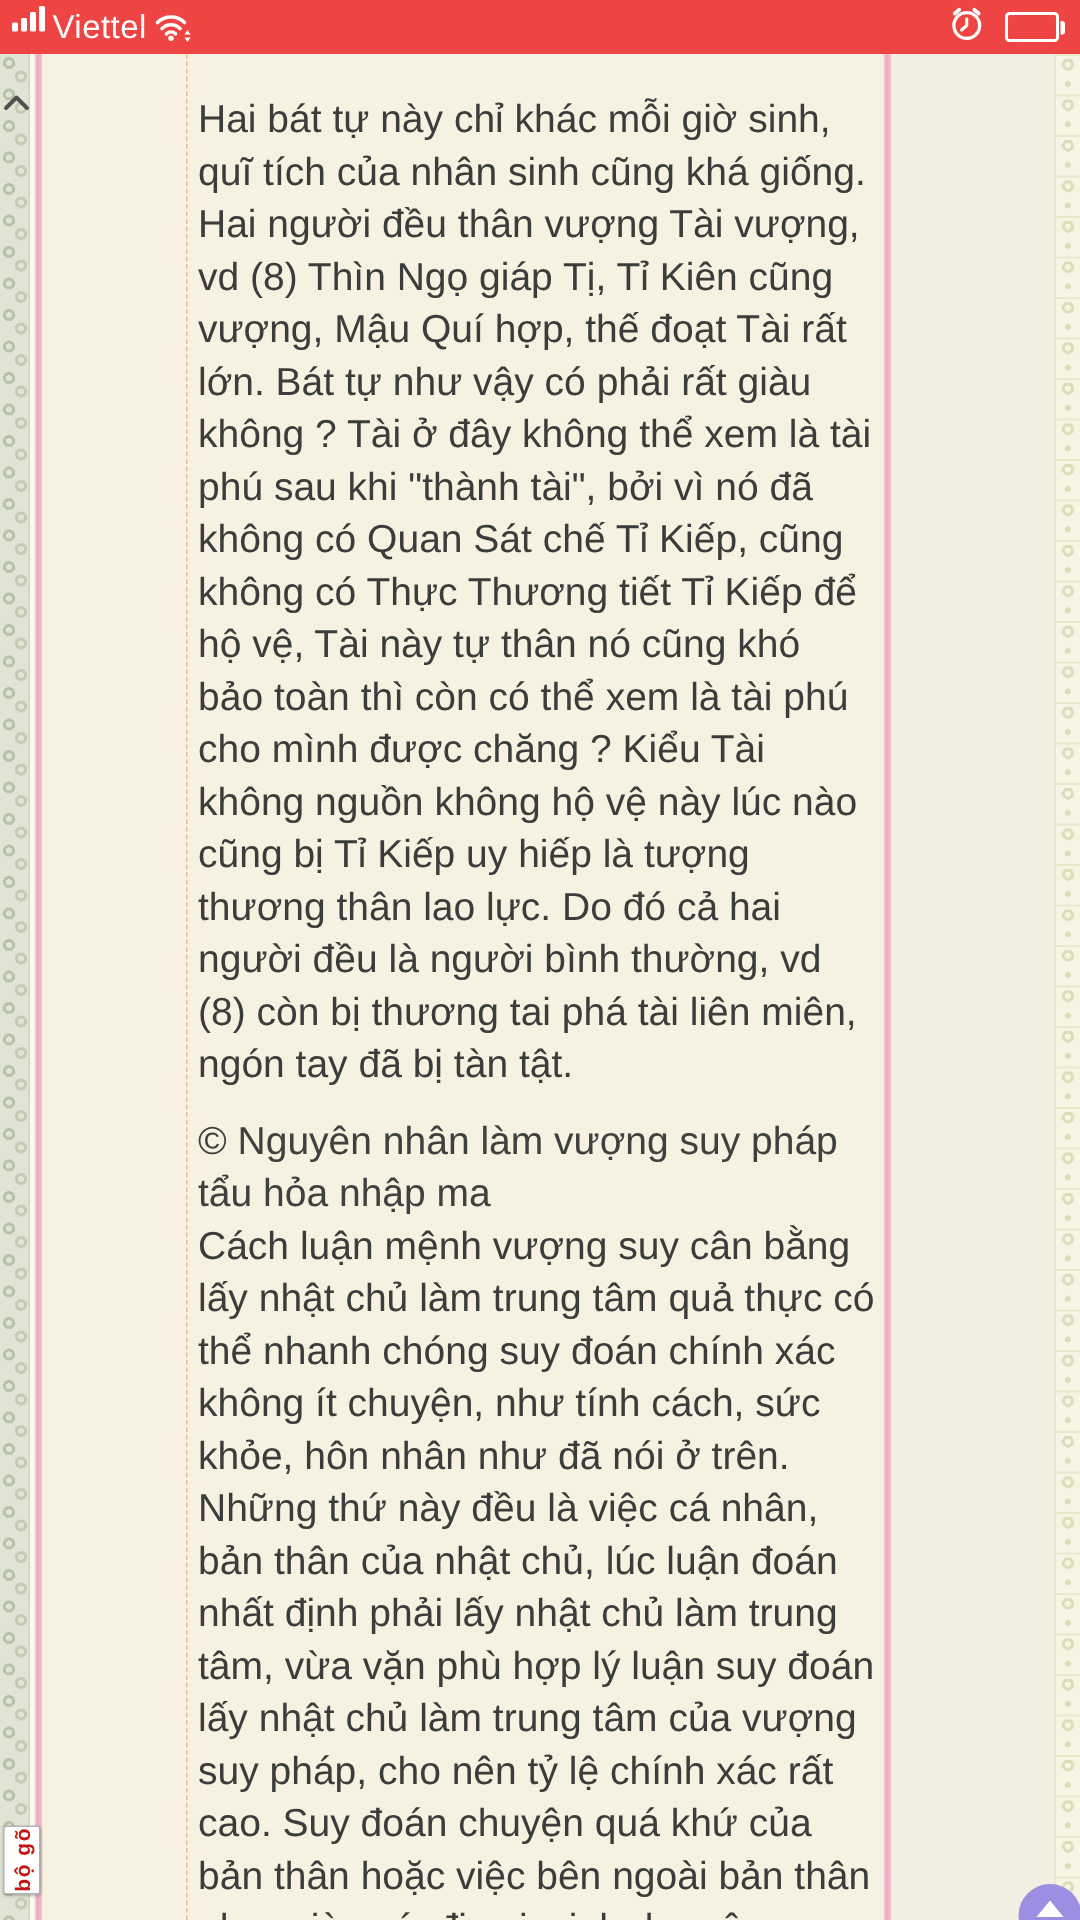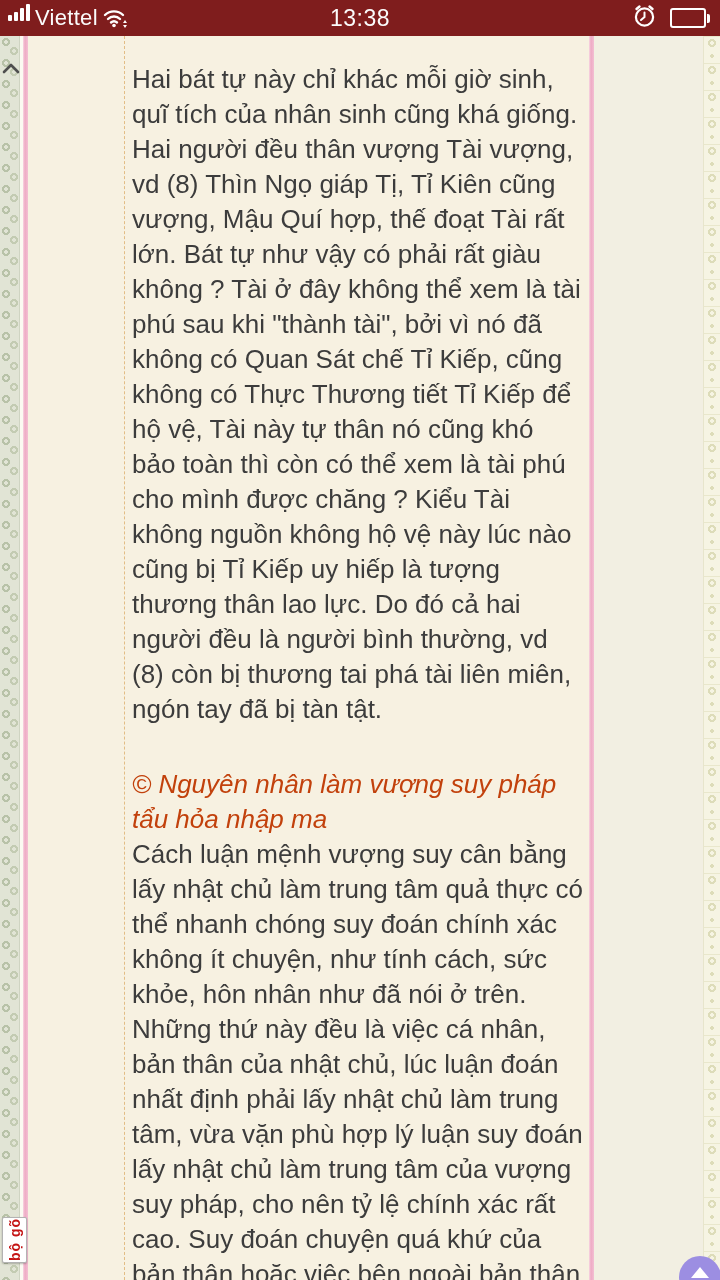--- a/index.html
+++ b/index.html
@@ -1,21 +1,21 @@
 <!DOCTYPE html>
 <html><head>
 <meta charset="utf-8">
 <style>
   * { margin:0; padding:0; box-sizing:border-box; }
   html,body { width:720px; height:1280px; }
   body { font-family:"Liberation Sans", sans-serif; }
   .screen { position:relative; width:720px; height:1280px; overflow:hidden; background:#f4f1e3; }
 
   
-  .status-bar { position:absolute; left:0; top:0; width:720px; height:36px; background:#7f1d1d;
+  .status-bar { position:absolute; left:0; top:0; width:720px; height:36px; background:#ef4444;
     color:#fbfbfb; display:flex; align-items:center; z-index:10; }
   .sb-left { position:absolute; left:8px; top:0; height:36px; display:flex; align-items:center; gap:5px; }
   .signal-bars { display:flex; align-items:flex-end; gap:2px; height:20px; padding-bottom:7px; }
   .signal-bars i { display:block; width:4px; background:#fff; border-radius:1px; }
   .signal-bars i:nth-child(1){height:6px;} .signal-bars i:nth-child(2){height:9px;}
   .signal-bars i:nth-child(3){height:13px;} .signal-bars i:nth-child(4){height:17px;}
   .carrier { font-size:22px; line-height:36px; letter-spacing:0.3px; }
   .wifi-wrap { display:flex; align-items:center; }
   .sb-time { position:absolute; left:0; width:720px; text-align:center; font-size:23px; letter-spacing:0.5px; }
   .sb-right { position:absolute; right:10px; top:0; height:36px; display:flex; align-items:center; gap:13px; }
@@ -49,21 +49,21 @@
   .margin-right { position:absolute; left:594px; top:36px; width:109px; height:1244px; background:#f2efe2; }
 
   
   .collapse-handle { position:absolute; left:1px; top:60px; width:19px; height:20px;
     display:flex; align-items:center; justify-content:center; cursor:pointer; }
 
   
   .text-column { position:absolute; left:124px; top:36px; width:466px; height:1244px;
     border-left:1px dashed #e2bd85; padding:26px 6px 0 7px; }
   .text-column p { font-size:26px; line-height:35px; color:#3c3c3c; }
-  .text-column .heading { color:#c2410c; font-style:italic; margin-top:40px; }
+  .text-column .heading { color:#404040; margin-top:16px; }
 
   
   .side-tab { position:absolute; left:2px; top:1217px; width:25px; height:46px; background:#fff;
     border:1px solid #b3b3b3; border-radius:2px; box-shadow:0 1px 2px rgba(0,0,0,.25);
     display:flex; align-items:center; justify-content:center; cursor:pointer; }
   .side-tab span { writing-mode:vertical-rl; transform:rotate(180deg); color:#c41414;
     font-size:14px; font-weight:bold; letter-spacing:1px; }
 
   
   .scroll-top { position:absolute; left:679px; top:1256px; width:42px; height:42px; border-radius:50%;
@@ -90,21 +90,20 @@
         <svg width="26" height="22" viewBox="0 0 26 22">
           <path d="M2 8 A 13 13 0 0 1 20 8" fill="none" stroke="#fff" stroke-width="2.4" stroke-linecap="round"></path>
           <path d="M5 12 A 8.5 8.5 0 0 1 17 12" fill="none" stroke="#fff" stroke-width="2.4" stroke-linecap="round"></path>
           <path d="M8 15.5 A 4.5 4.5 0 0 1 14 15.5" fill="none" stroke="#fff" stroke-width="2.4" stroke-linecap="round"></path>
           <circle cx="11" cy="18.5" r="1.8" fill="#fff"></circle>
           <path d="M22 13 l2 3 h-4 z" fill="#fff"></path>
           <path d="M22 21 l-2 -3 h4 z" fill="#fff"></path>
         </svg>
       </span>
     </div>
-    <div class="sb-time">13:38</div>
     <div class="sb-right">
       <span>
         <svg width="25" height="26" viewBox="0 0 25 26">
           <circle cx="12.5" cy="14" r="8.6" fill="none" stroke="#fff" stroke-width="2.2"></circle>
           <path d="M12.5 9.5 V 14 L 9 17" fill="none" stroke="#fff" stroke-width="2" stroke-linecap="round"></path>
           <path d="M4.5 6 L 7.5 3.5" stroke="#fff" stroke-width="2.4" stroke-linecap="round"></path>
           <path d="M20.5 6 L 17.5 3.5" stroke="#fff" stroke-width="2.4" stroke-linecap="round"></path>
         </svg>
       </span>
       <span class="battery">

